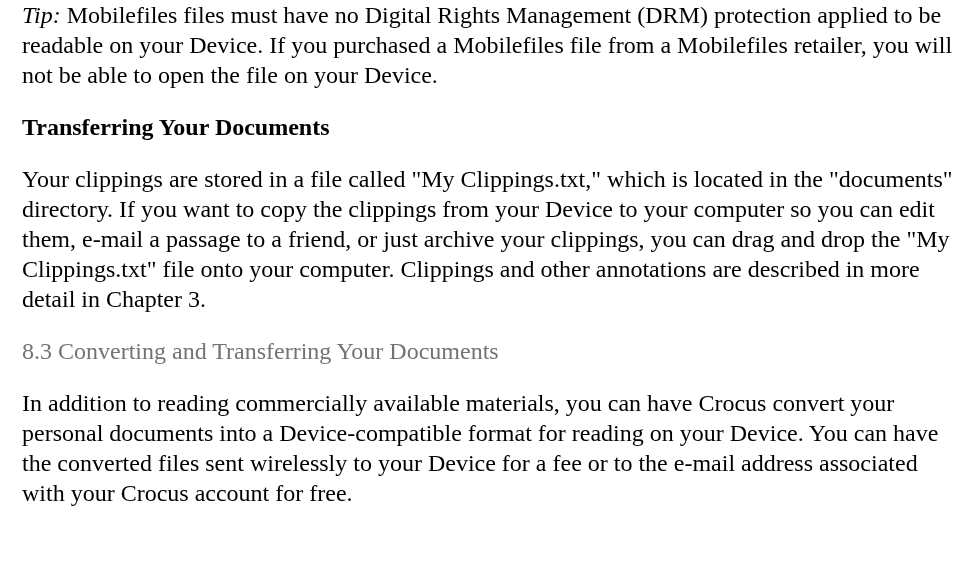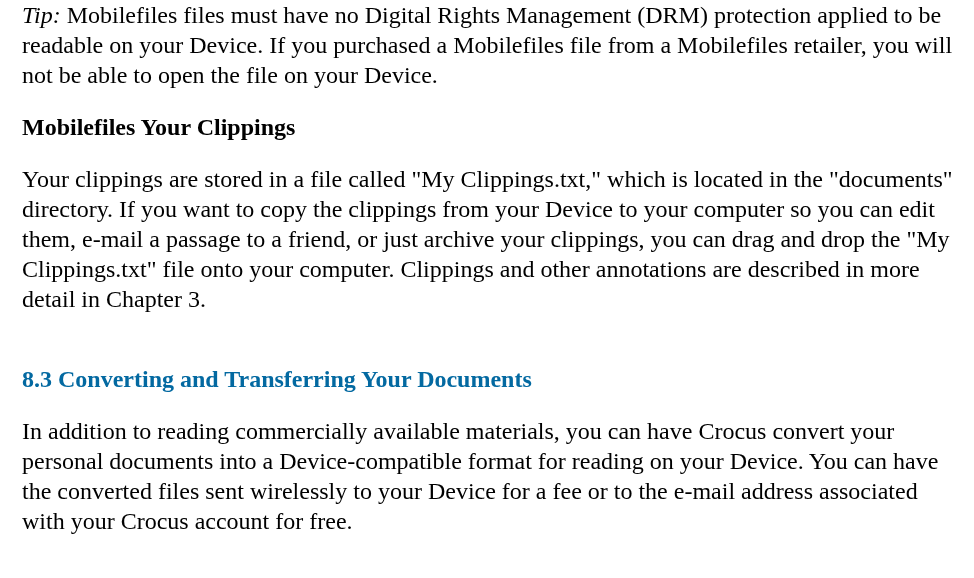--- a/index.html
+++ b/index.html
@@ -22,37 +22,36 @@
   .gap {
     height: 22px;
   }
   .tip-label {
     font-style: italic;
   }
   .bold-heading {
     font-weight: bold;
   }
   .section-heading {
-    font-weight: bold;
-    color: #0369a1;
-    margin-top: 28px;
+    font-weight: normal;
+    color: #737373;
   }
 </style>
 </head>
 <body>
 
 <div class="page">
 
   <p class="paragraph">
     <span class="tip-label">Tip:</span><span> Mobilefiles files must have no Digital Rights Management (DRM) protection applied to be readable on your Device. If you purchased a Mobilefiles file from a Mobilefiles retailer, you will not be able to open the file on your Device.</span>
   </p>
 
   <div class="gap"></div>
 
-  <p class="paragraph bold-heading">Mobilefiles Your Clippings</p>
+  <p class="paragraph bold-heading">Transferring Your Documents</p>
 
   <div class="gap"></div>
 
   <p class="paragraph">Your clippings are stored in a file called "My Clippings.txt," which is located in the "documents" directory. If you want to copy the clippings from your Device to your computer so you can edit them, e-mail a passage to a friend, or just archive your clippings, you can drag and drop the "My Clippings.txt" file onto your computer. Clippings and other annotations are described in more detail in Chapter 3.</p>
 
   <div class="gap"></div>
 
   <p class="paragraph section-heading">8.3 Converting and Transferring Your Documents</p>
 
   <div class="gap"></div>

